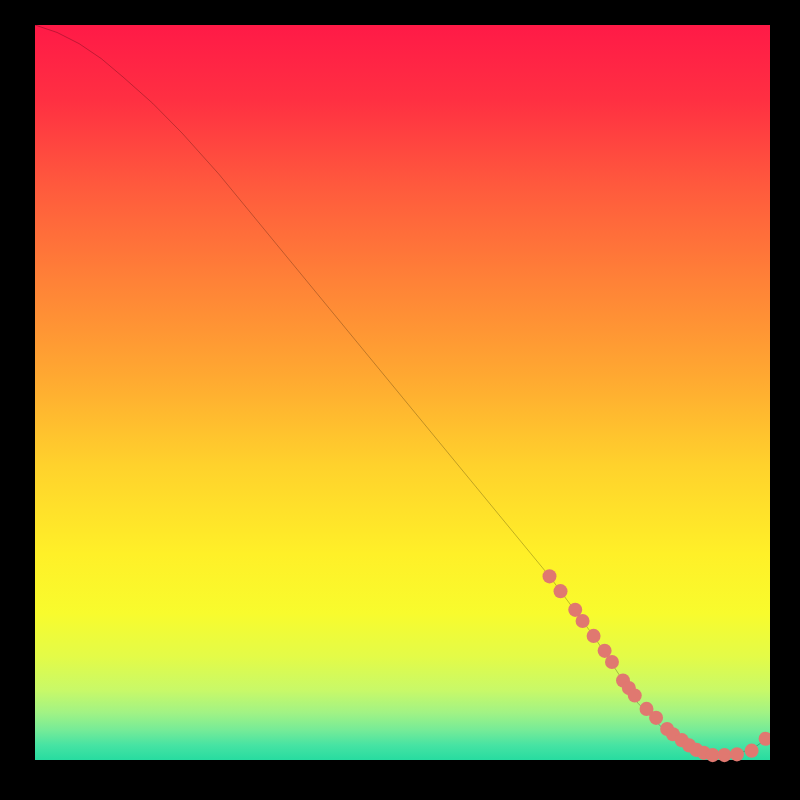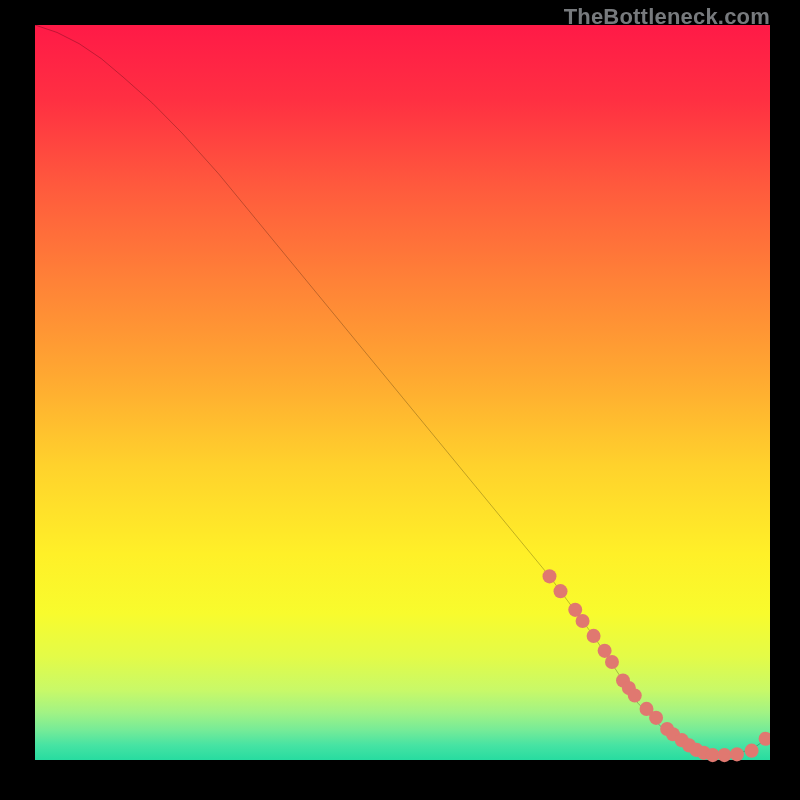--- a/index.html
+++ b/index.html
@@ -42,21 +42,20 @@
     font-size: 22px;
     font-weight: 600;
     letter-spacing: 0.2px;
   }
 </style>
 </head>
 <body>
 
 <div class="stage">
 
-  <div class="watermark">TheBottleneck.com</div>
 
   <div class="plot">
     <svg class="gradient" viewBox="0 0 100 100" preserveAspectRatio="none">
       <defs>
         <linearGradient id="bg" x1="0" y1="0" x2="0" y2="1">
             <stop offset="0%" stop-color="#ff1a47"></stop>
             <stop offset="10%" stop-color="#ff2f42"></stop>
             <stop offset="22%" stop-color="#ff5a3d"></stop>
             <stop offset="35%" stop-color="#ff8237"></stop>
             <stop offset="48%" stop-color="#ffa931"></stop>

